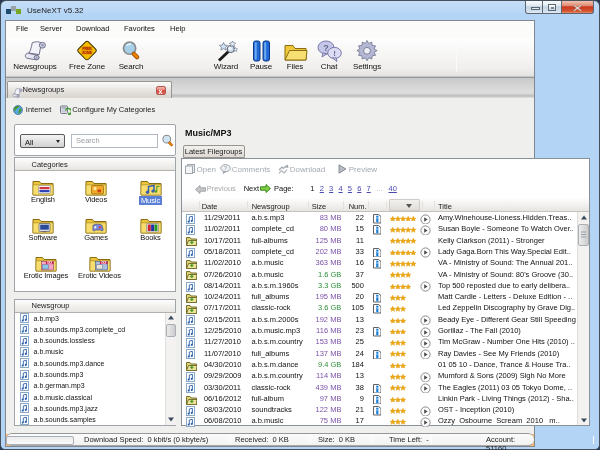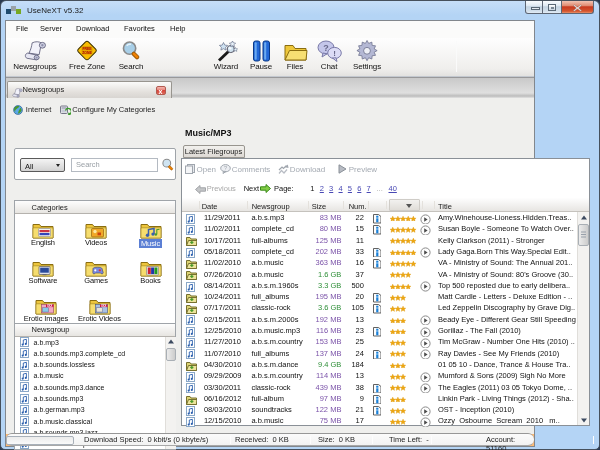--- a/index.html
+++ b/index.html
@@ -26,29 +26,29 @@
 #tsep{position:absolute;left:450px;top:3px;width:1px;height:31px;background:#c9c9c9;border-right:1px solid #fafafa;}
 #tabbar{position:absolute;left:0;top:56px;right:0;height:21px;background:linear-gradient(#c9c9c9,#dfdfdf 75%,#bcbcbc 90%,#e3e3e3);border-top:1px solid #98989a;}
 #atab{position:absolute;left:0.5px;top:3px;width:165px;height:18px;background:linear-gradient(#fbfbfa,#e3e0dc 60%,#d6d3cf);border:1px solid #98958f;border-bottom:none;border-radius:2px 2px 0 0;}
 #atab .txt{position:absolute;left:15px;top:2.5px;font-size:7.5px;color:#222;}
 #closex{position:absolute;right:5px;top:3.5px;width:10px;height:9.5px;border-radius:2px;border:1px solid #b25a50;background:linear-gradient(#f4b6ae,#e8837a 45%,#d6453a 50%,#e06a5a);}
 #closex b{position:absolute;left:0;right:0;top:1px;color:#fff;font-size:7px;font-weight:bold;text-align:center;line-height:7px;}
 #content{position:absolute;left:0;top:77px;right:0;height:336px;background:#efefed;}
 .sh{position:absolute;font-size:7.5px;color:#222;top:6.5px;}
 .shi{position:absolute;top:6.8px;}
 .shi svg,.xg svg{display:block;}
-.box{position:absolute;background:#fff;border:1px solid #9fa4a9;margin-top:24px;}
+.box{position:absolute;background:#fff;border:1px solid #9fa4a9;}
 .boxhdr{position:absolute;left:0;top:0;right:0;height:13px;background:linear-gradient(#fdfdfd,#e7e5e1);border-bottom:1px solid #b5b2ad;font-size:7.5px;color:#222;}
 .boxhdr span{position:absolute;left:16.5px;top:1.5px;}
 #searchbox{left:8px;top:26px;width:162px;height:32px;border-radius:2px;}
 #alldd{position:absolute;left:5px;top:9px;width:45px;height:13.5px;background:linear-gradient(#f4f4f4,#d2d2d2);border:1px solid #5a5a5a;border-radius:2px;font-size:7.5px;color:#111;}
 #alldd b{position:absolute;left:4px;top:3px;font-weight:normal;}
 #alldd .arr{position:absolute;right:4px;top:5px;width:0;height:0;border:2.8px solid transparent;border-top:3.8px solid #222;}
 #sinput{position:absolute;left:56px;top:9px;width:87px;height:13.5px;background:#fff;border:1px solid #b4bac2;font-size:7.5px;color:#9aa0a6;line-height:12px;padding-left:4px;}
-#catbox{left:8px;top:78px;width:162px;height:134.5px;padding-left:40px;}
+#catbox{left:8px;top:59px;width:162px;height:134.5px;padding-left:40px;}
 .cat{position:absolute;text-align:center;}
 .cat svg{display:block;margin:0 auto;}
 .cat .cl{font-size:7.5px;letter-spacing:-0.1px;color:#111;display:block;line-height:7.5px;margin-top:0.5px;}
 .cat.sel .cl{margin-left:auto;margin-right:auto;width:fit-content;}
 .cat.sel .cl{background:#5b7fd4;color:#fff;padding:0.5px 2px;}
 #ngbox{left:8px;top:200.5px;width:162px;height:127px;}
 .ngrow{position:absolute;left:4.8px;font-size:7px;color:#111;height:11.3px;white-space:nowrap;}
 .ngrow .ni{position:absolute;left:0;top:0;}
 .ngrow .nt{position:absolute;left:13.8px;top:1.5px;}
 .sb{position:absolute;background:#f3f2f0;border-left:1px solid #e0deda;}
@@ -971,21 +971,21 @@
             </svg></span>
           <span class="c-title">OST - Inception (2010)</span>
         </div>
 <div class="tr" style="top:256.9px">
           <svg class="ticon" width="9" height="10" viewBox="0 0 9 10">
             <rect x="0.5" y="0.5" width="8" height="9" fill="#fff" stroke="#8aa8c8"></rect>
             <path d="M3.3 7.5 L3.3 3 L6.4 2.3 L6.4 6.8" stroke="#2a5fae" stroke-width="0.9" fill="none"></path>
             <circle cx="2.7" cy="7.6" r="1.05" fill="#2a5fae"></circle>
             <circle cx="5.8" cy="6.9" r="1.05" fill="#2a5fae"></circle>
           </svg>
-          <span class="c-date">12/15/2010</span>
+          <span class="c-date">06/08/2010</span>
           <span class="c-ng">a.b.music</span>
           <span class="c-size mb">75 MB</span>
           <span class="c-num">17</span>
           <span class="c-stars">
             <svg width="27" height="5.6" viewBox="0 0 27 5.6" style="display:block">
               <path d="M2.75 0.1 L3.6 2 L5.5 2.15 L4.1 3.5 L4.5 5.4 L2.75 4.35 L1.0 5.4 L1.4 3.5 L0.0 2.15 L1.9 2 Z" fill="#eda712" stroke="#d89200" stroke-width="0.3"></path>
               <path d="M7.9 0.1 L8.75 2 L10.65 2.15 L9.25 3.5 L9.65 5.4 L7.9 4.35 L6.15 5.4 L6.550000000000001 3.5 L5.15 2.15 L7.050000000000001 2 Z" fill="#eda712" stroke="#d89200" stroke-width="0.3"></path>
               <path d="M13.05 0.1 L13.9 2 L15.8 2.15 L14.4 3.5 L14.8 5.4 L13.05 4.35 L11.3 5.4 L11.700000000000001 3.5 L10.3 2.15 L12.200000000000001 2 Z" fill="#eda712" stroke="#d89200" stroke-width="0.3"></path>
             </svg>
           </span>

